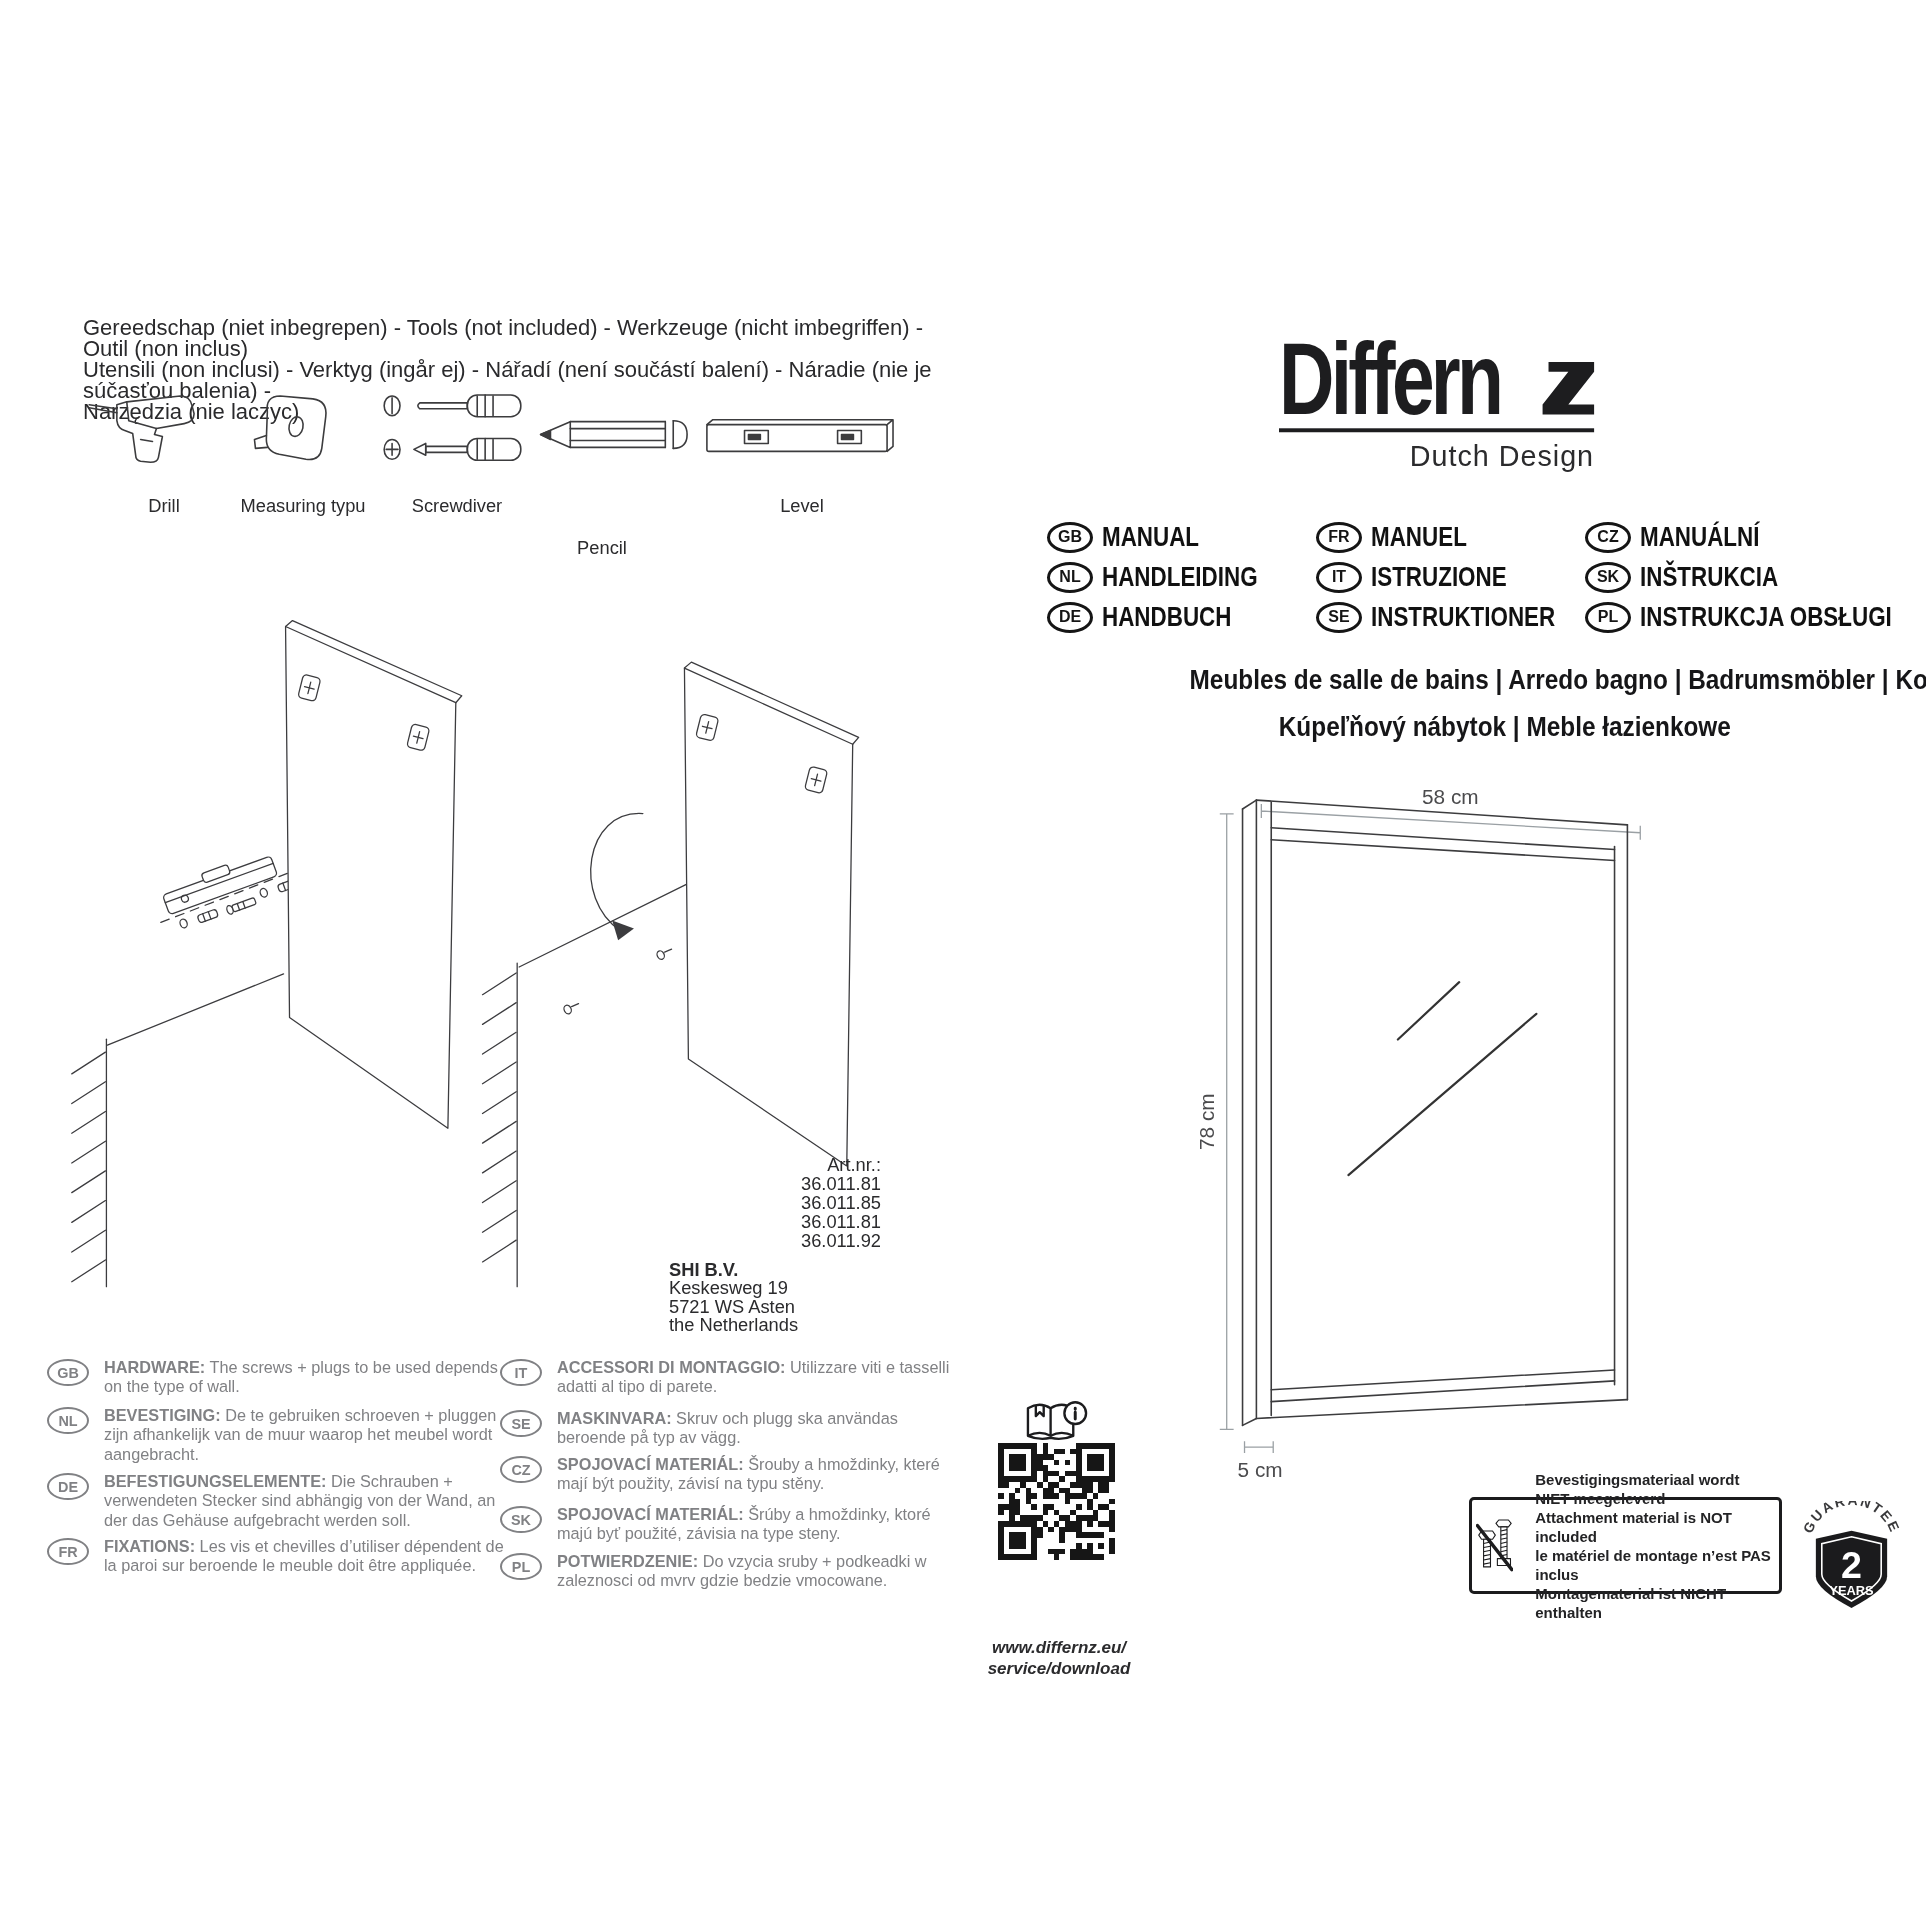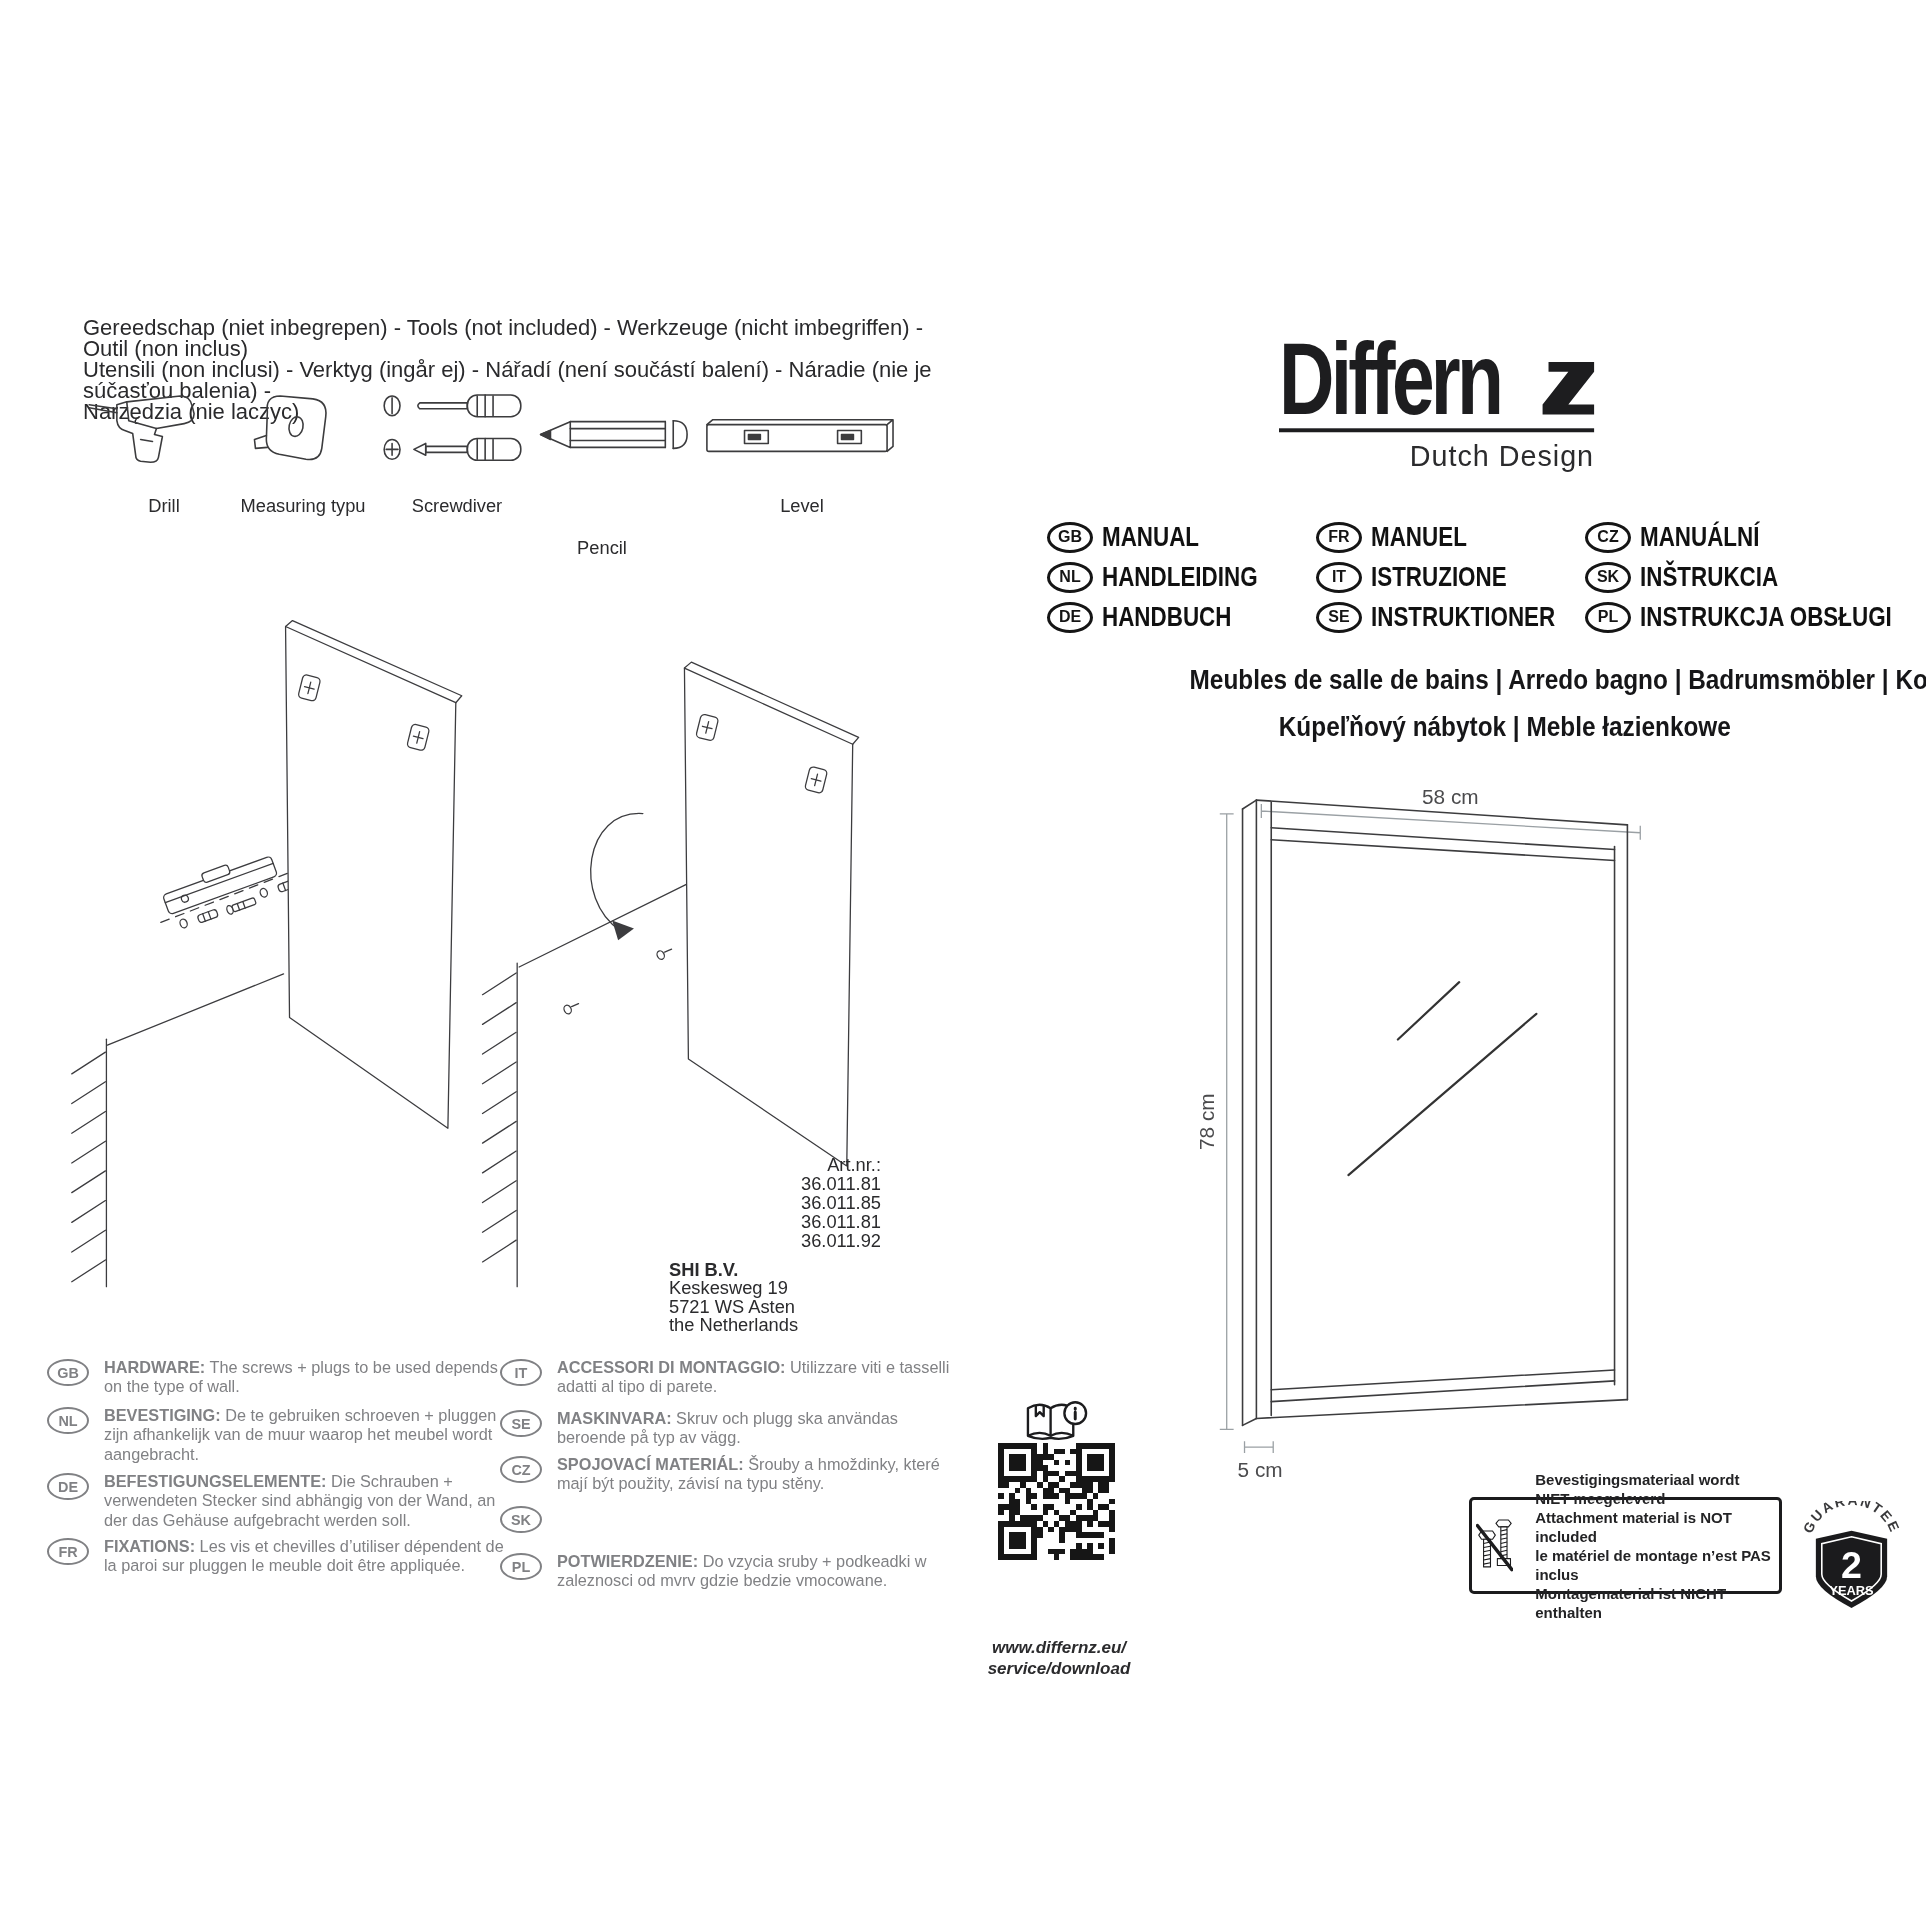--- a/index.html
+++ b/index.html
@@ -308,37 +308,38 @@
   <div class="note l" style="left:47px;top:1406px;">
     <span class="badge">NL</span>
     <span class="txt"><b>BEVESTIGING:</b><span> De te gebruiken schroeven + pluggen zijn afhankelijk van de muur waarop het meubel wordt aangebracht.</span></span>
   </div>
   <div class="note l" style="left:47px;top:1472px;">
     <span class="badge">DE</span>
     <span class="txt"><b>BEFESTIGUNGSELEMENTE:</b><span> Die Schrauben + verwendeten Stecker sind abhängig von der Wand, an der das Gehäuse aufgebracht werden soll.</span></span>
   </div>
   <div class="note l" style="left:47px;top:1537px;">
     <span class="badge">FR</span>
-    <span class="txt"><b>FIXATIONS:</b><span> Les vis et chevilles d’utiliser dépendent de la paroi sur pluggen le meuble doit être appliquée.</span></span>
+    <span class="txt"><b>FIXATIONS:</b><span> Les vis et chevilles d’utiliser dépendent de la paroi sur beroende le meuble doit être appliquée.</span></span>
   </div>
 
   <div class="note r" style="left:500px;top:1358px;">
     <span class="badge">IT</span>
     <span class="txt"><b>ACCESSORI DI MONTAGGIO:</b><span> Utilizzare viti e tasselli adatti al tipo di parete.</span></span>
   </div>
   <div class="note r" style="left:500px;top:1409px;">
     <span class="badge">SE</span>
     <span class="txt"><b>MASKINVARA:</b><span> Skruv och plugg ska användas beroende på typ av vägg.</span></span>
   </div>
   <div class="note r" style="left:500px;top:1455px;">
     <span class="badge">CZ</span>
     <span class="txt"><b>SPOJOVACÍ MATERIÁL:</b><span> Šrouby a hmoždinky, které mají být použity, závisí na typu stěny.</span></span>
   </div>
   <div class="note r" style="left:500px;top:1505px;">
     <span class="badge">SK</span>
+    <span class="txt"><b>SPOJOVACÍ MATERIÁL:</b><span> Šrúby a hmoždinky, ktoré majú byť použité, závisia na type steny.</span></span>
   </div>
   <div class="note r" style="left:500px;top:1552px;">
     <span class="badge">PL</span>
     <span class="txt"><b>POTWIERDZENIE:</b><span> Do vzycia sruby + podkeadki w zaleznosci od mvrv gdzie bedzie vmocowane.</span></span>
   </div>
 
   <svg class="abs" style="left:1024px;top:1400px;" width="67" height="44" viewBox="0 0 68 44">
     <g fill="none" stroke="#1c1c1e" stroke-width="2.4" stroke-linejoin="round">
       <path d="M4,8 Q16,1 27,8 L27,36 Q16,30 4,36 Z"></path>
       <path d="M27,8 Q38,1 50,8 L50,36 Q38,30 27,36"></path>

